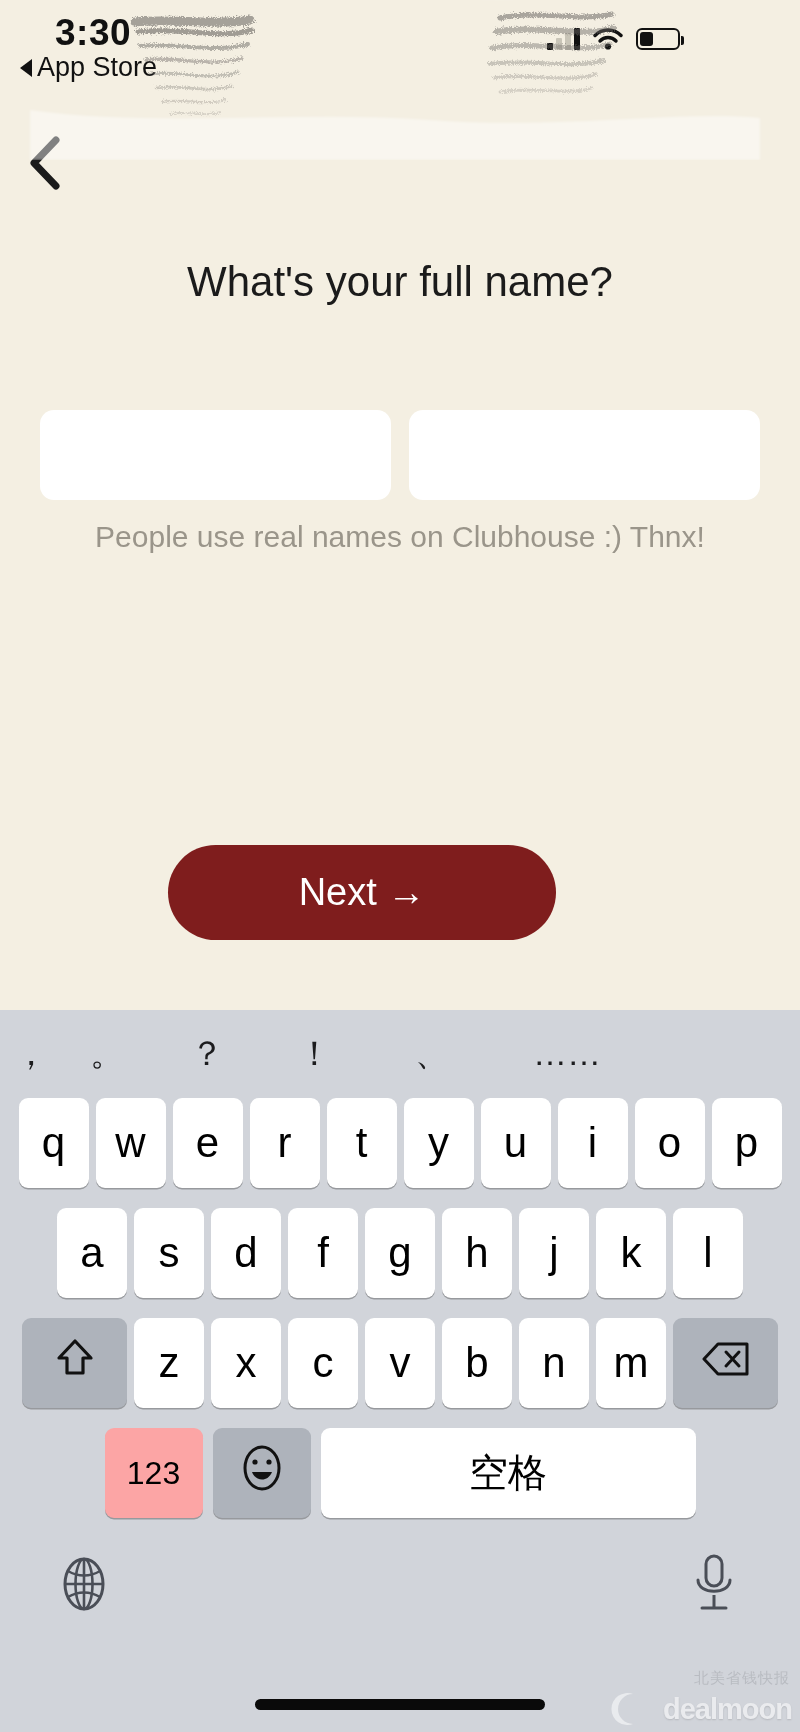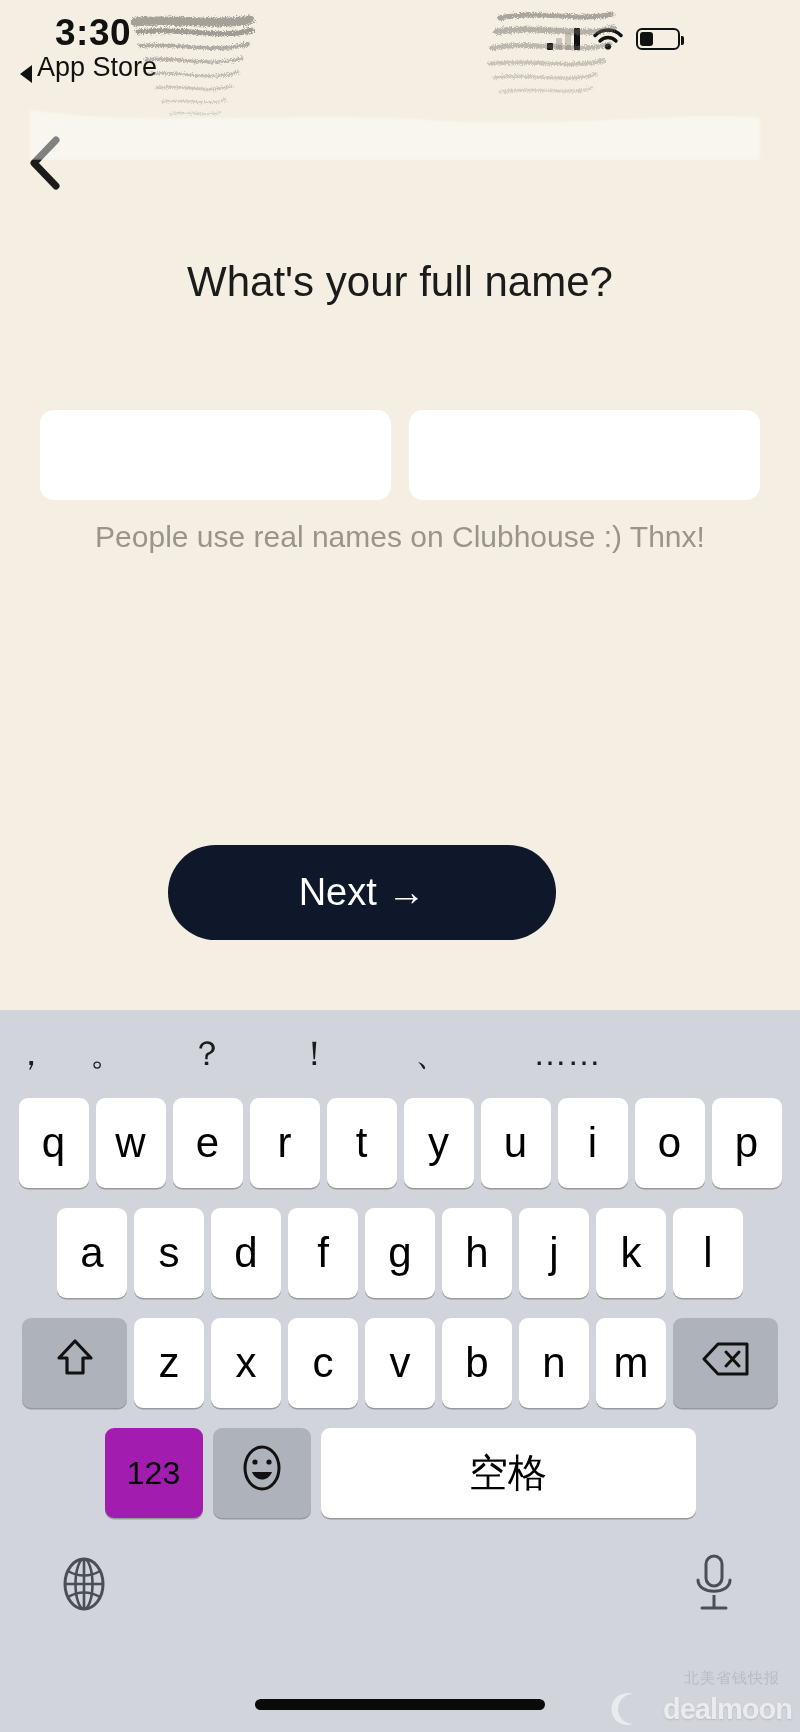--- a/index.html
+++ b/index.html
@@ -22,21 +22,21 @@
     position:absolute; left:0; top:0; width:704px; height:100px;
   }
   .sb-time {
     position:absolute; left:55px; top:12px;
     font-size:37px; font-weight:bold; color:#111;
     letter-spacing:0.5px;
   }
   .sb-back {
     position:absolute; left:20px; top:52px;
     font-size:27px; color:#111; font-weight:500;
-    display:flex; align-items:flex-end; gap:5px;
+    display:flex; align-items:center; gap:5px;
   }
   .sb-back .tri {
     width:0;height:0;
     border-top:9px solid transparent;
     border-bottom:9px solid transparent;
     border-right:12px solid #111;
     display:inline-block;
   }
   .sb-right {
     position:absolute; right:24px; top:28px;
@@ -93,21 +93,21 @@
 
   .helper {
     position:absolute; left:0; top:520px; width:800px;
     text-align:center; font-size:30px; color:#9a958a;
   }
 
   
   .next-btn {
     position:absolute; left:168px; top:845px;
     width:388px; height:95px; border-radius:48px;
-    background:#0f172a;
+    background:#7f1d1d;
     display:flex; align-items:center; justify-content:center;
     color:#fff; font-size:38px; cursor:pointer; border:none;
     font-family:"Liberation Sans", sans-serif;
   }
 
   
   .keyboard {
     position:absolute; left:0; top:1010px; width:800px; height:722px;
     background:#d1d4da;
   }
@@ -134,21 +134,21 @@
   .row1 .key { width:70px; margin:0 3.5px; }
   .row2 { top:198px; }
   .row2 .key { width:70px; margin:0 3.5px; }
   .row3 { top:308px; }
   .row3 .key { width:70px; margin:0 3.5px; }
   .key.wide {
     background:#aeb3bb; width:105px;
     box-shadow:0 1.5px 0 rgba(0,0,0,0.28);
   }
   .row4 { top:418px; }
-  .key.num { background:#a21caf; width:98px; font-size:32px; margin:0 5px; }
+  .key.num { background:#fca5a5; width:98px; font-size:32px; margin:0 5px; }
   .key.emoji { background:#aeb3bb; width:98px; margin:0 5px; }
   .key.space { background:#fff; width:375px; font-size:39px; margin:0 5px; }
   .key.enter { background:#aeb3bb; width:190px; font-size:33px; margin:0 5px; }
 
   .kb-bottom {
     position:absolute; left:0; top:525px; width:800px; height:120px;
   }
   .globe-btn { position:absolute; left:58px; top:20px; cursor:pointer; }
   .mic-btn { position:absolute; right:62px; top:18px; cursor:pointer; }
 
@@ -162,21 +162,21 @@
     position:absolute; right:8px; bottom:6px;
     display:flex; align-items:flex-end; gap:20px;
     opacity:0.55; pointer-events:none;
   }
   .wm-text {
     font-size:29px; font-weight:bold; color:#ffffff;
     text-shadow:0 1px 2px rgba(0,0,0,0.25);
     letter-spacing:-1px;
   }
   .wm-sub {
-    position:absolute; right:20px; bottom:44px;
+    position:absolute; right:10px; bottom:44px;
     font-size:15px; color:#b9bcc2; letter-spacing:1px;
   }
 </style>
 </head>
 <body>
 
 <div class="app">
 
   <div class="statusbar">
     <div class="sb-time">3:30</div>

